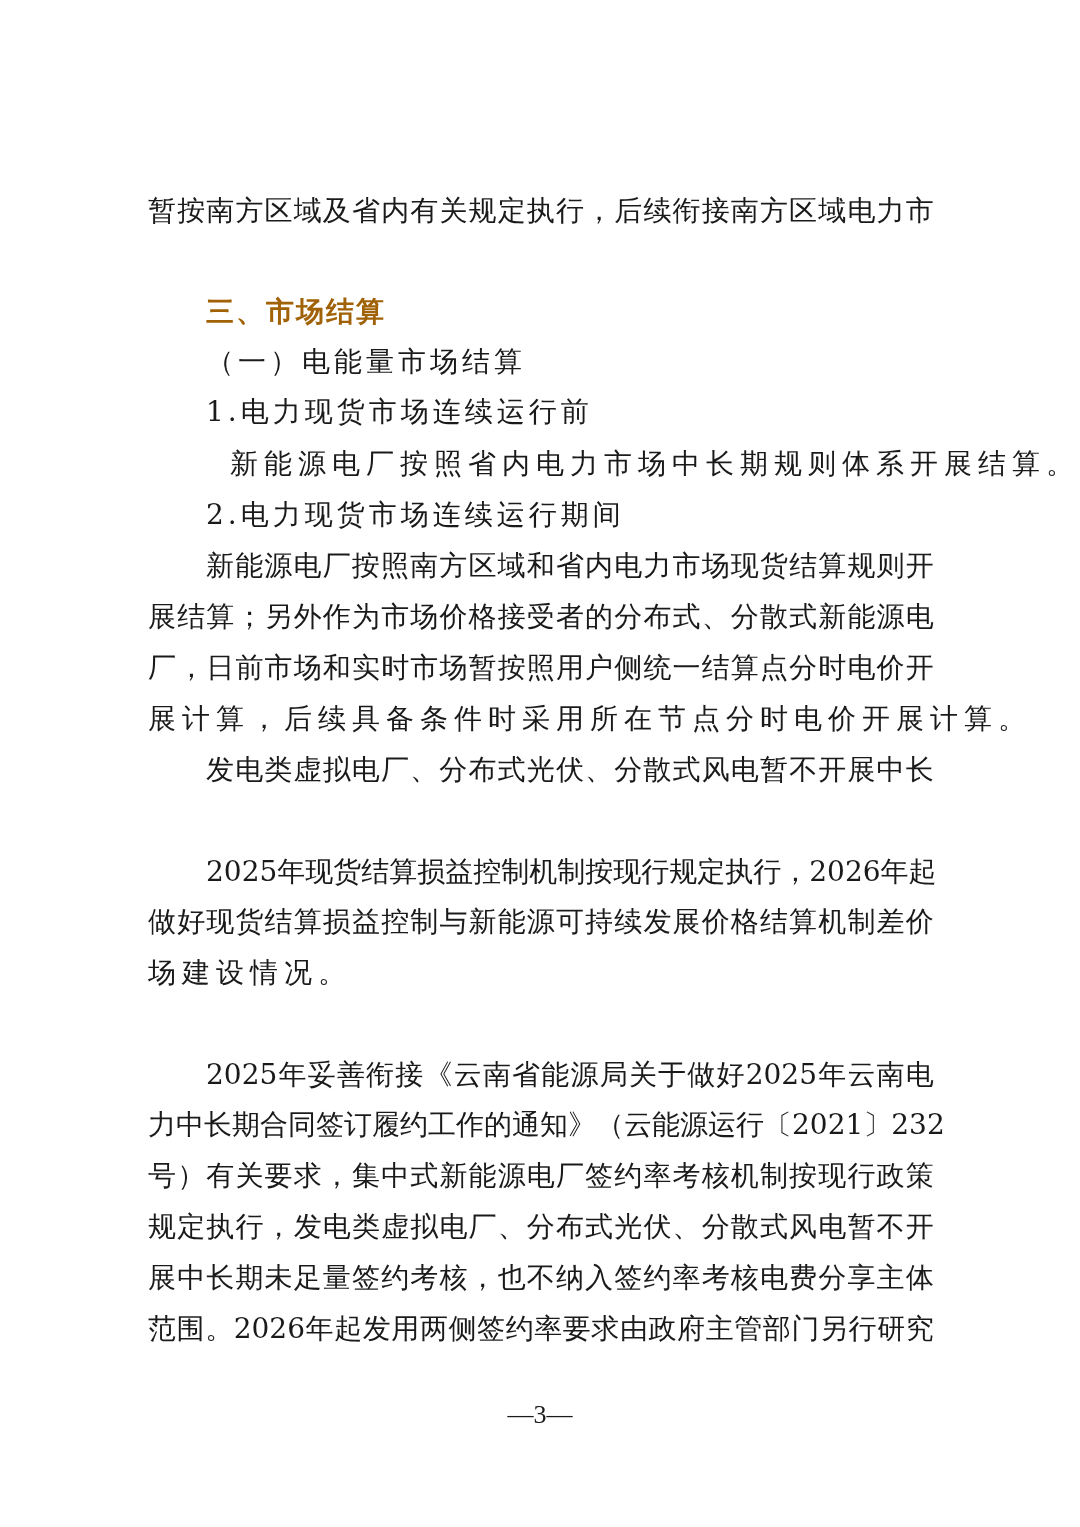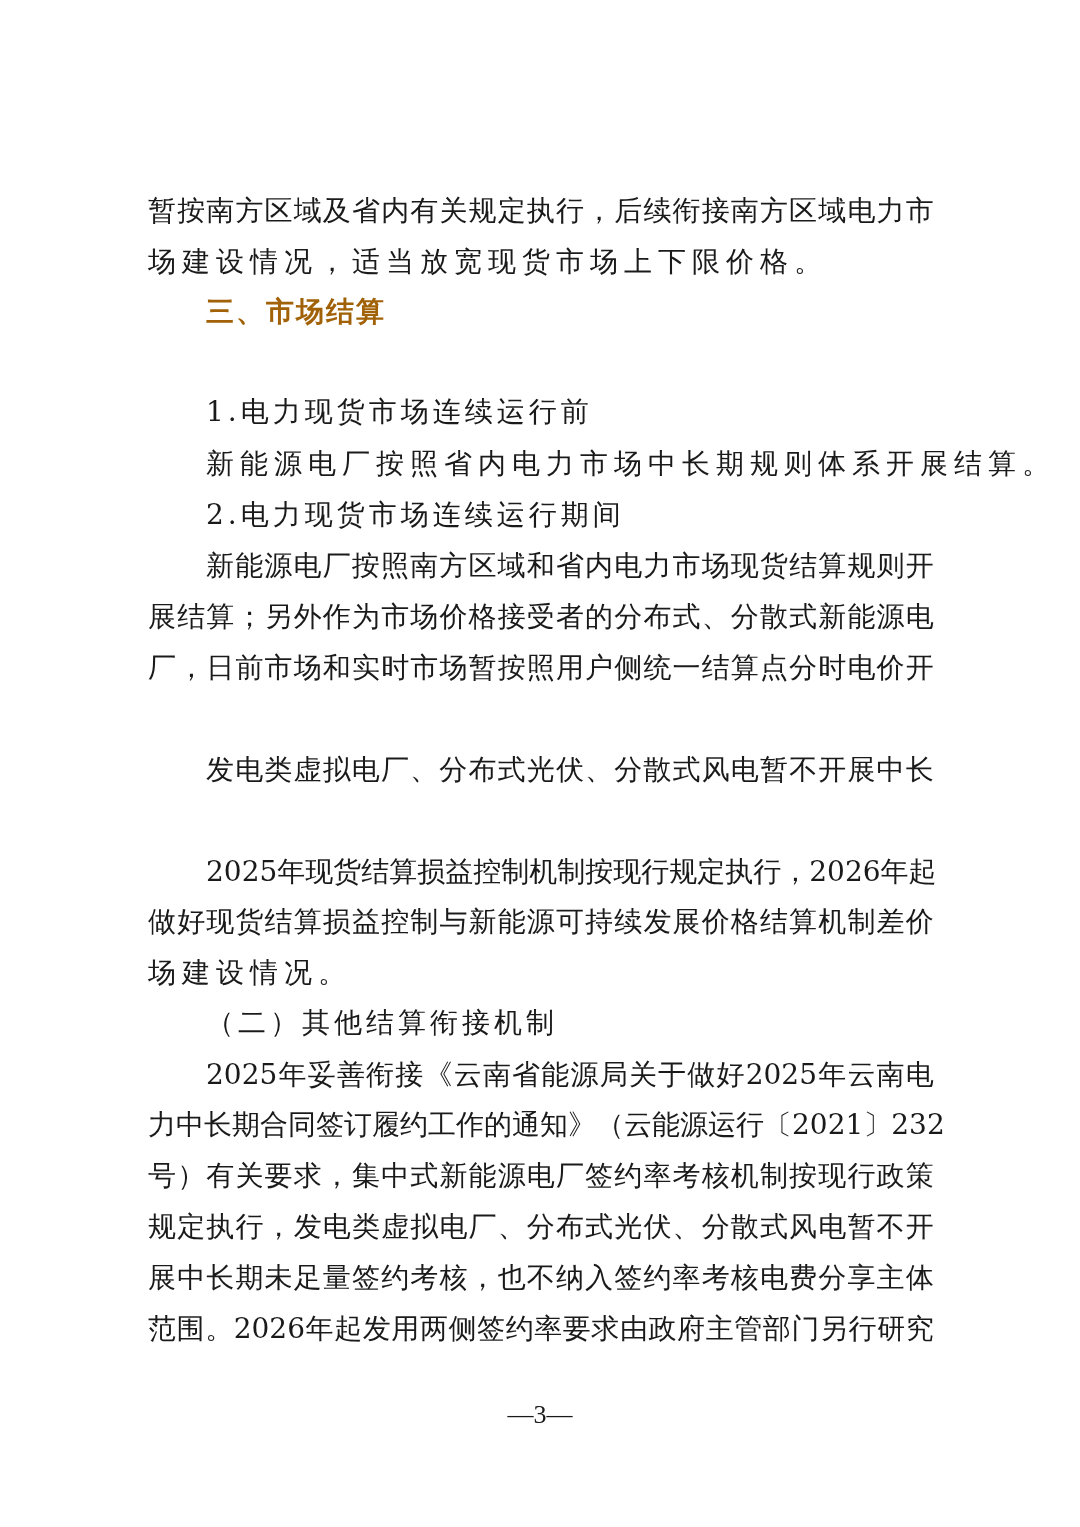--- a/index.html
+++ b/index.html
@@ -61,24 +61,24 @@
         <span>接</span>
         <span>南</span>
         <span>方</span>
         <span>区</span>
         <span>域</span>
         <span>电</span>
         <span>力</span>
         <span>市</span>
       </span>
     </div>
-  <div class="line last" style="top: 237px; letter-spacing: 6px;">场建设情况，适当放宽现货市场上下限价格。</div>
   <div class="line indent h1" style="top:287px">三、市场结算</div>
+  <div class="line indent h2" style="top:337px">（一）电能量市场结算</div>
   <div class="line indent h3" style="top:387px">1.电力现货市场连续运行前</div>
-  <div class="line indent last" style="top: 439px; letter-spacing: 6px;">新能源电厂按照省内电力市场中长期规则体系开展结算。</div>
+  <div class="line indent last" style="top: 439px; letter-spacing: 6px; margin-left: 24px;">新能源电厂按照省内电力市场中长期规则体系开展结算。</div>
   <div class="line indent h3" style="top:490px">2.电力现货市场连续运行期间</div>
   <div class="line indent" style="top:541px">
       <span style="display: flex; justify-content: space-between; width: 100%;">
         <span>新</span>
         <span>能</span>
         <span>源</span>
         <span>电</span>
         <span>厂</span>
         <span>按</span>
         <span>照</span>
@@ -157,20 +157,21 @@
         <span>结</span>
         <span>算</span>
         <span>点</span>
         <span>分</span>
         <span>时</span>
         <span>电</span>
         <span>价</span>
         <span>开</span>
       </span>
     </div>
+  <div class="line last" style="top: 694px; letter-spacing: 6px;">展计算，后续具备条件时采用所在节点分时电价开展计算。</div>
   <div class="line indent" style="top:745px">
       <span style="display: flex; justify-content: space-between; width: 100%;">
         <span>发</span>
         <span>电</span>
         <span>类</span>
         <span>虚</span>
         <span>拟</span>
         <span>电</span>
         <span>厂</span>
         <span>、</span>
@@ -245,21 +246,20 @@
         <span>格</span>
         <span>结</span>
         <span>算</span>
         <span>机</span>
         <span>制</span>
         <span>差</span>
         <span>价</span>
       </span>
     </div>
   <div class="line last" style="top: 948px; letter-spacing: 6px;">场建设情况。</div>
-  <div class="line indent h2" style="top:998px">（二）其他结算衔接机制</div>
   <div class="line indent" style="top:1050px">
       <span style="display: flex; justify-content: space-between; width: 100%;">
         <span>2025</span>
         <span>年</span>
         <span>妥</span>
         <span>善</span>
         <span>衔</span>
         <span>接</span>
         <span>《</span>
         <span>云</span>

